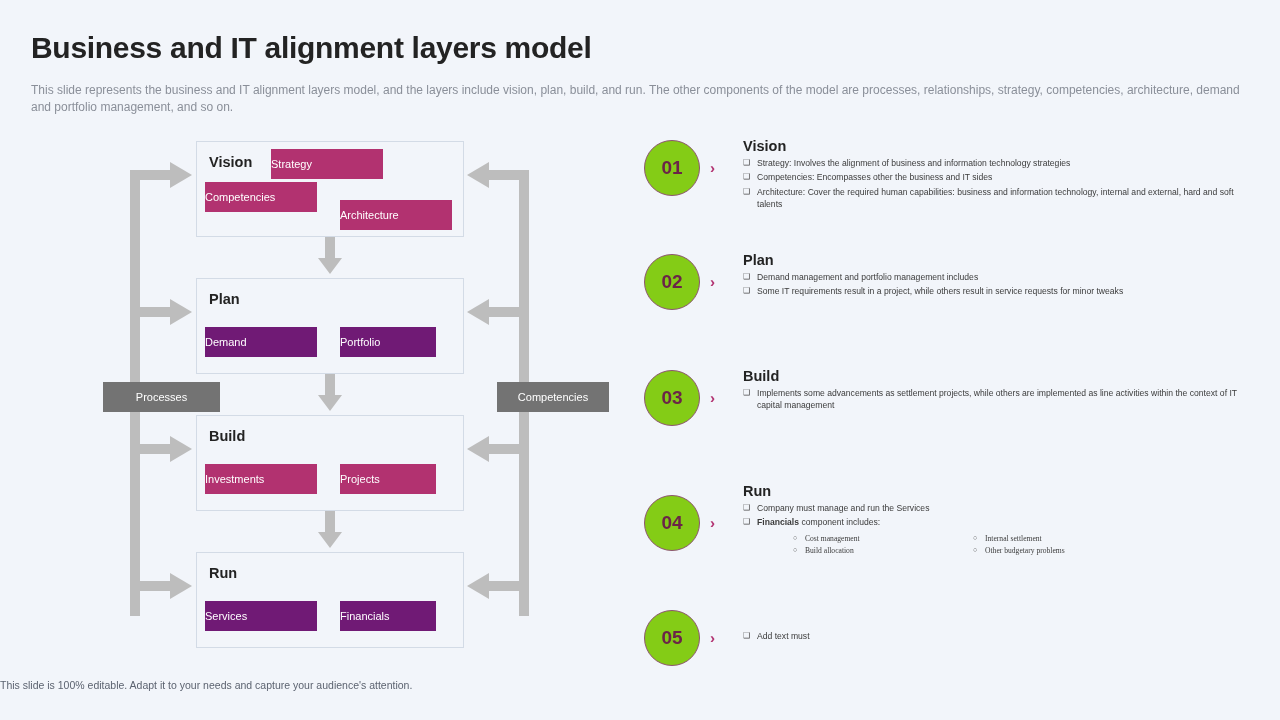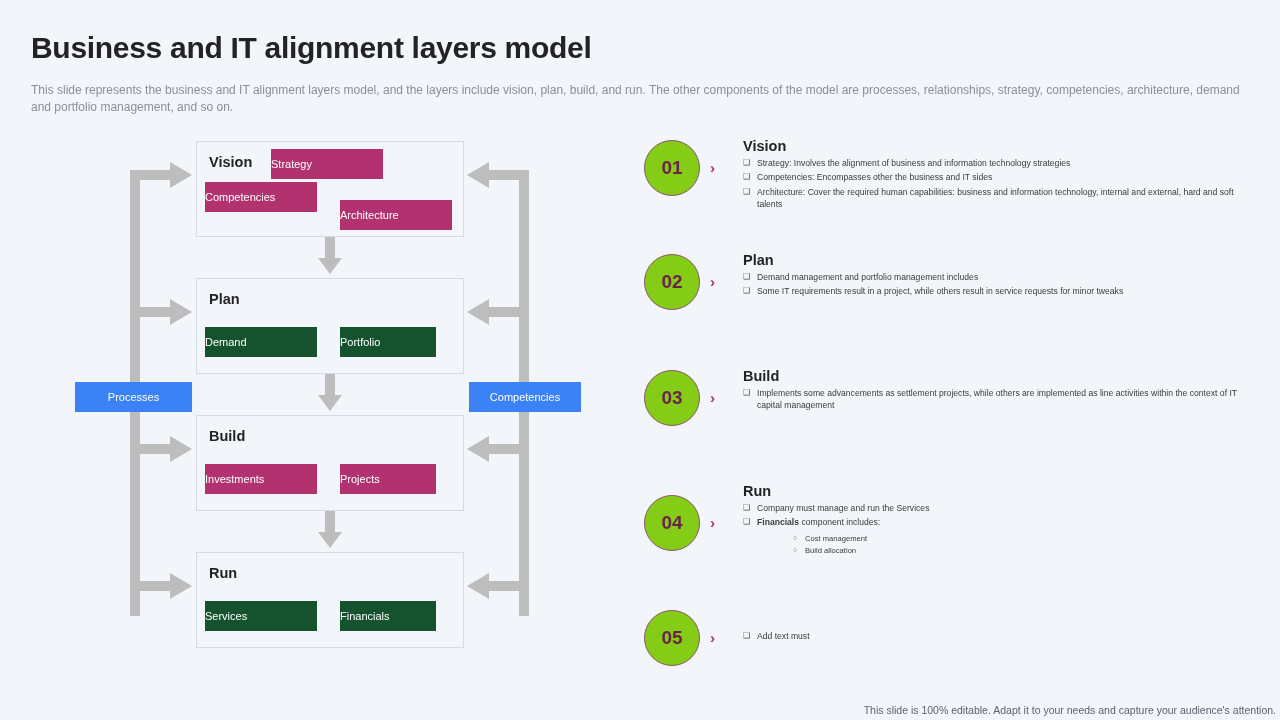--- a/index.html
+++ b/index.html
@@ -66,21 +66,21 @@
 
   .chip {
     position: absolute;
     height: 30px;
     line-height: 30px;
     text-align: left;
     color: #ffffff;
     font-size: 11px;
   }
   .chip.magenta { background: #b23270; }
-  .chip.navy    { background: #14532d; }
+  .chip.navy    { background: #701a75; }
 
   .chip.strategy     { left: 74px;  top: 7px;  width: 112px; }
   .chip.left-chip    { left: 8px;   top: 40px; width: 112px; }
   .chip.right-chip   { left: 143px; top: 58px; width: 112px; }
   .chip.row-left     { left: 8px;   top: 48px; width: 112px; }
   .chip.row-right    { left: 143px; top: 48px; width: 96px; }
 
   
   .down-arrow {
     position: absolute;
@@ -172,23 +172,24 @@
   .arrow-left.l1 { top: 32px;  }
   .arrow-left.l2 { top: 169px; }
   .arrow-left.l3 { top: 306px; }
   .arrow-left.l4 { top: 443px; }
 
   .side-tag {
     position: absolute;
     height: 30px;
     line-height: 30px;
     text-align: center;
-    background: #3b82f6;
+    background: #737373;
     color: #ffffff;
     font-size: 11px;
+    margin-left: 28px;
   }
   .side-tag.processes    { left: 15px;  top: 252px; width: 117px; }
   .side-tag.relationship { left: 409px; top: 252px; width: 112px; }
 
   
   .steps {
     position: absolute;
     left: 640px;
     top: 140px;
     width: 620px;
@@ -262,35 +263,36 @@
     margin-top: 4px;
     margin-left: 50px;
   }
   .subcol { width: 180px; }
   .subrow {
     display: flex;
     align-items: flex-start;
     font-size: 7.6px;
     line-height: 1.55;
     color: #3b3b3b;
+    font-family: Liberation Serif, serif;
   }
   .subglyph {
     width: 12px;
     flex: 0 0 12px;
     font-size: 7px;
     color: #5a5a5a;
   }
 
   
   .footer-note {
     position: absolute;
     left: 0;
-    top: 704px;
+    top: 679px;
     width: 1276px;
-    text-align: right;
+    text-align: left;
     font-size: 10.5px;
     color: #5c6370;
   }
 </style>
 </head>
 <body>
 
 <div class="slide-title">Business and IT alignment layers model</div>
 <div class="slide-subtitle">This slide represents the business and IT  alignment  layers model,  and the layers include vision, plan, build,  and run. The other components of the model are processes, relationships, strategy, competencies, architecture, demand and portfolio management, and so on.</div>
 
@@ -441,20 +443,30 @@
         <div class="subcol">
           <div class="subrow">
             <span class="subglyph">○</span>
             <span>Cost management</span>
           </div>
           <div class="subrow">
             <span class="subglyph">○</span>
             <span>Build allocation</span>
           </div>
         </div>
+        <div class="subcol">
+          <div class="subrow">
+            <span class="subglyph">○</span>
+            <span>Internal settlement</span>
+          </div>
+          <div class="subrow">
+            <span class="subglyph">○</span>
+            <span>Other budgetary problems</span>
+          </div>
+        </div>
       </div>
     </div>
   </div>
 
   <div class="step" style="top:470px;">
     <div class="num-circle">05</div>
     <div class="chevron">›</div>
     <div class="step-body" style="top:20px;">
       <div class="bullet-row">
         <span class="bullet-glyph">❑</span>

